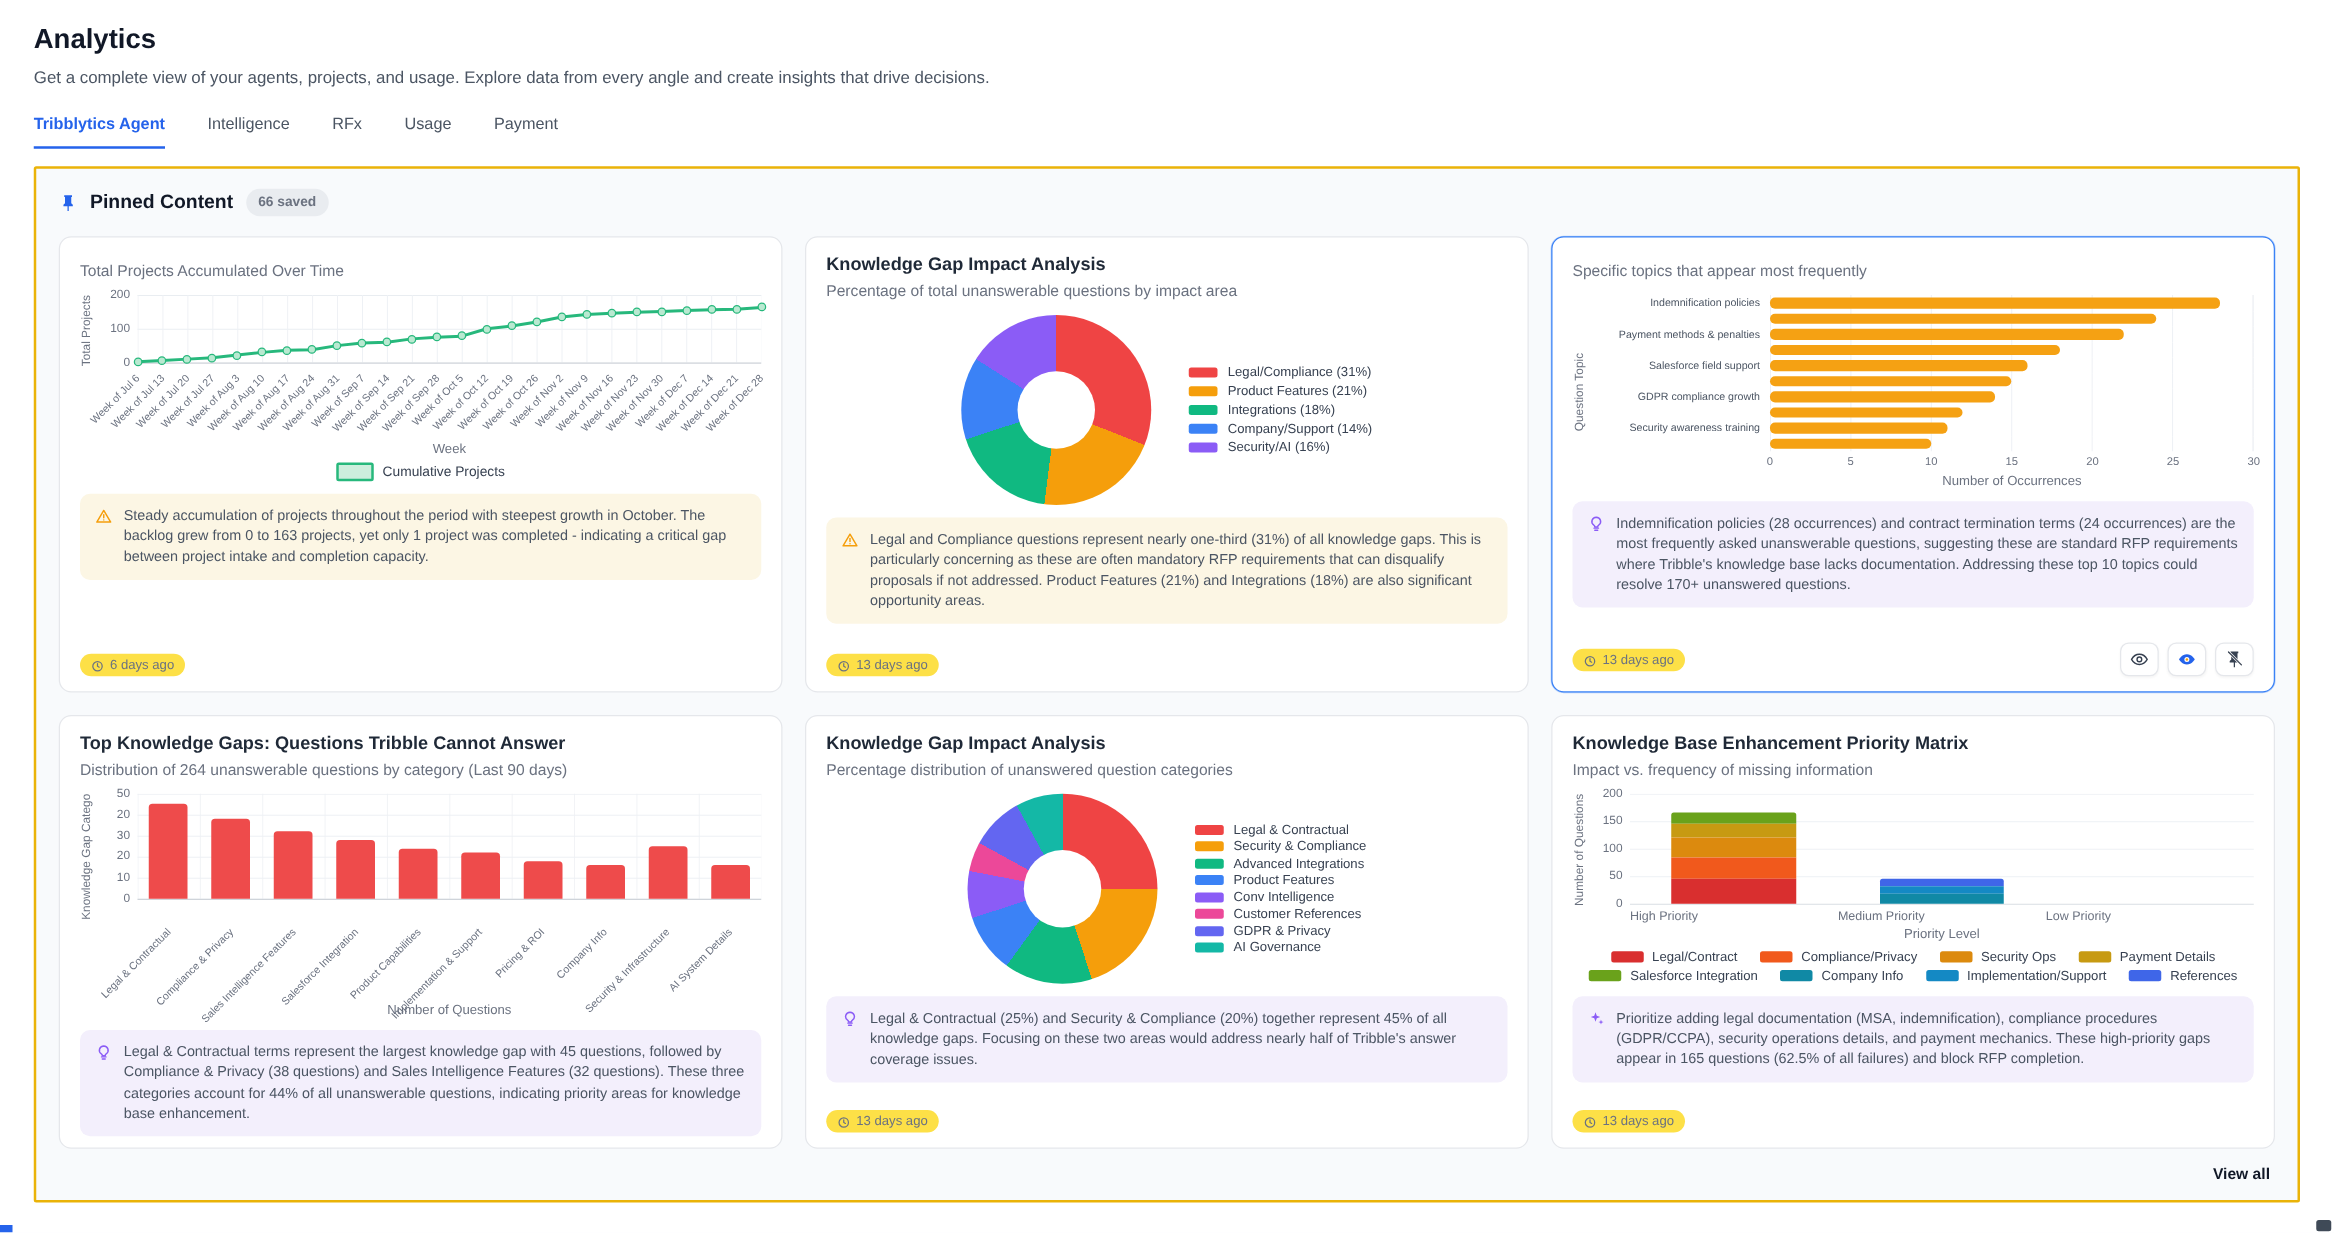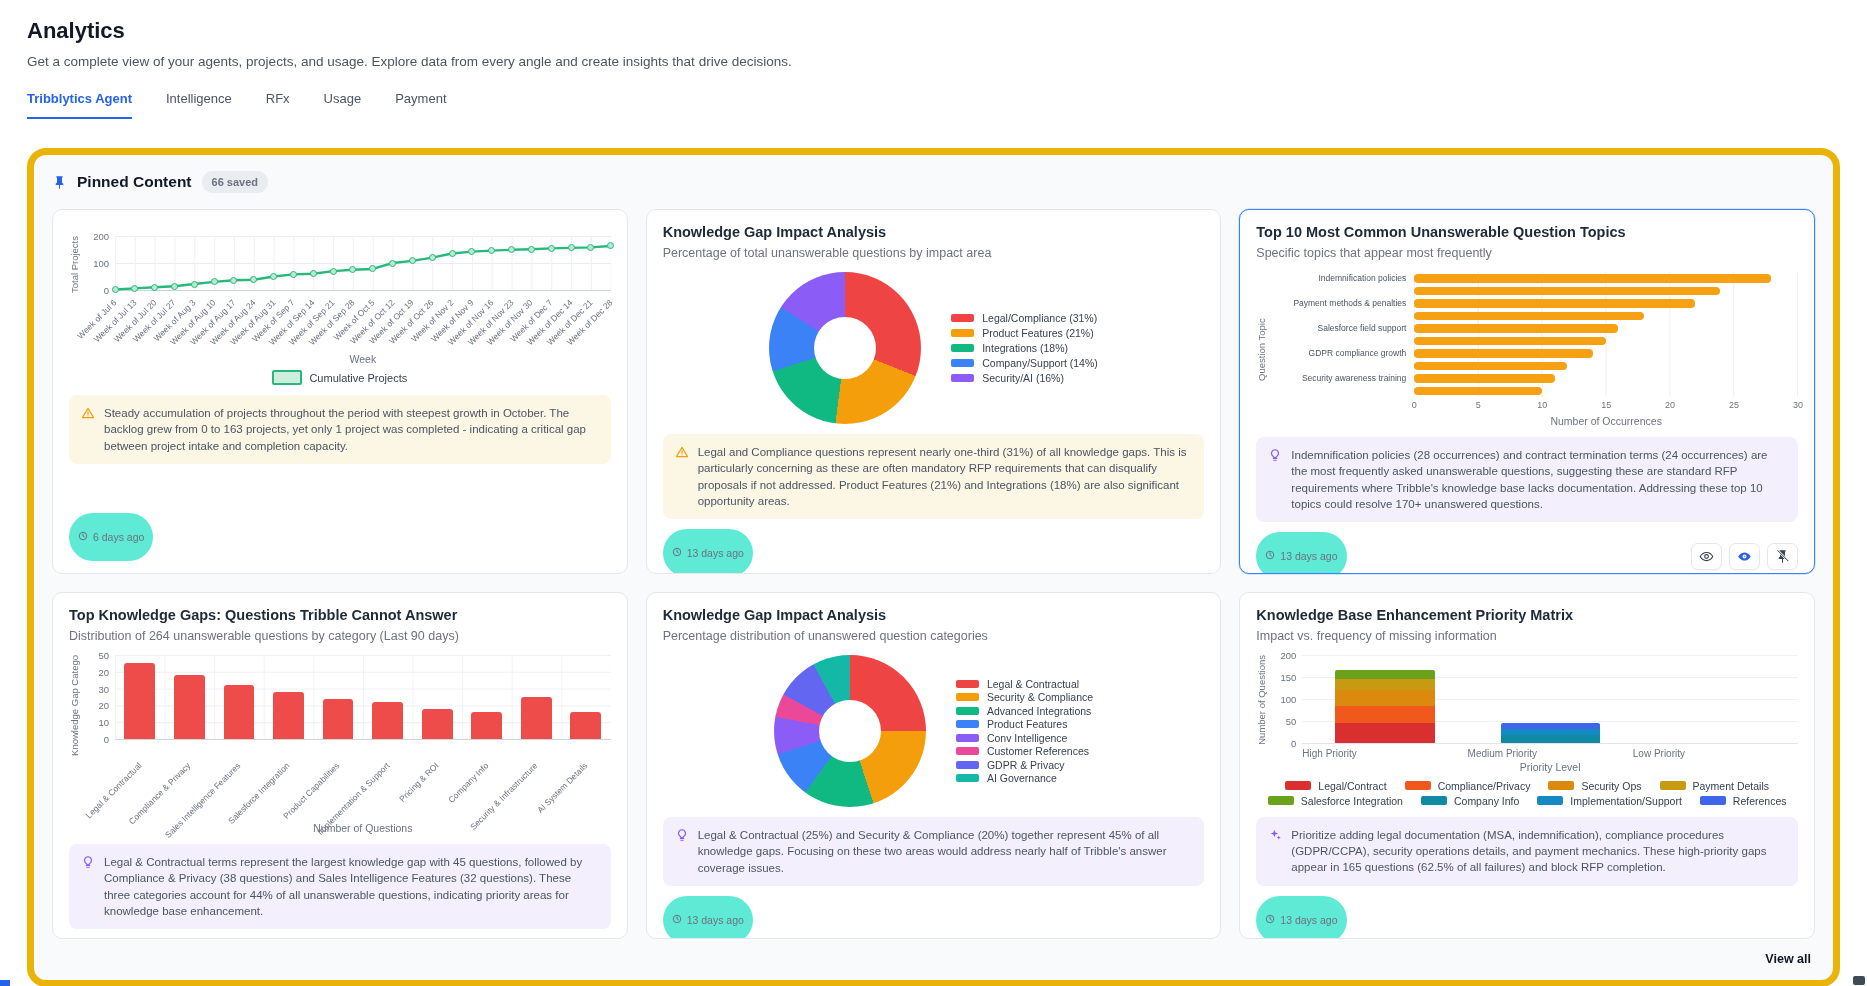--- a/index.html
+++ b/index.html
@@ -3,36 +3,36 @@
 <meta charset="utf-8">
 <style>
   html,body{margin:0;padding:0;background:#fff;overflow:hidden}
   body{width:1867px;height:986px;font-family:"Liberation Sans",sans-serif;color:#1f2937;position:relative}
   .page{padding:10px 27px 0}
   h1{font-size:22px;font-weight:700;color:#111827;margin:8px 0 0}
   .subtitle{font-size:13.5px;color:#4b5563;margin-top:10px}
   .tabs{display:flex;gap:34px;margin-top:22px}
   .tab{font-size:13px;color:#4b5563;padding-bottom:11px;cursor:pointer}
   .tab.active{color:#2563eb;font-weight:700;border-bottom:2px solid #2563eb}
-  .panel{margin-top:29px;background:#f8fafc;border:7px solid #eab308;border-radius:19px;padding:16px 18px 10px}
+  .panel{margin-top:14px;background:#f8fafc;border:2px solid #eab308;border-radius:2px;padding:16px 18px 10px}
   .panel-header{display:flex;align-items:center;gap:10px}
   .pin{display:inline-flex}
   .panel-title{font-size:15.5px;font-weight:700;color:#111827}
   .badge{background:#e9ecf0;border-radius:999px;padding:5px 10px;font-size:11px;font-weight:600;color:#6b7280}
   .grid{display:grid;grid-template-columns:repeat(3,1fr);grid-template-rows:365px 347px;gap:18px;margin-top:16px}
   .card{background:#fff;border:1px solid #e5e7eb;border-radius:10px;padding:14px 16px 12px;display:flex;flex-direction:column;overflow:hidden}
   .card.selected{border:1.5px solid #3b82f6;box-shadow:0 0 0 .5px rgba(59,130,246,.35)}
   .card-title{font-size:14.5px;font-weight:700;color:#1f2937}
   .card-sub{font-size:12.5px;color:#6b7280;margin-top:6px}
   .insight{display:flex;gap:9px;border-radius:8px;padding:10px 12px;font-size:11.5px;line-height:1.42;color:#4b5563;margin-top:10px}
   .insight.warning{background:#fcf6e4}
   .insight.purple{background:#f3effc}
   .insight-icon{flex:none;margin-top:1px}
   .card-footer{display:flex;align-items:center;justify-content:space-between;margin-top:auto;padding-top:10px}
-  .timestamp{display:inline-flex;align-items:flex-start;gap:5px;background:#5eead4;border-radius:999px;padding:18px 9px;font-size:10.5px;color:#6b7280}
+  .timestamp{display:inline-flex;align-items:flex-end;gap:5px;background:#fde047;border-radius:999px;padding:3px 9px;font-size:10.5px;color:#6b7280}
   .actions{display:flex;gap:7px}
   .action-btn{width:31px;height:27px;background:#fff;border:1px solid #e5e7eb;border-radius:7px;display:flex;align-items:center;justify-content:center;cursor:pointer;box-shadow:0 1px 2px rgba(0,0,0,.04);padding:0}
   .view-all{text-align:right;margin-top:13px;margin-bottom:4px;padding-right:4px;font-size:12.5px;font-weight:600;color:#111827;cursor:pointer}
   
   .axis-ylabel{width:14px;writing-mode:vertical-rl;transform:rotate(180deg);font-size:9.5px;color:#6b7280;text-align:center;flex:none}
   .yticks{width:32px;padding-right:6px;box-sizing:border-box;position:relative;flex:none;font-size:9.5px;color:#6b7280}
   .yticks span{position:absolute;right:6px;transform:translateY(-50%)}
   .rot-label{position:absolute;top:3px;width:110px;text-align:right;transform-origin:100% 50%;transform:rotate(-45deg);font-size:8.5px;color:#6b7280;white-space:nowrap}
   .x-label{text-align:center;font-size:10.5px;color:#6b7280;margin-top:2px}
   
@@ -108,20 +108,21 @@
       <span class="pin">
           <svg viewBox="0 0 24 24" width="15" height="15" fill="#2563eb">
             <path d="M16 12V4h1V2H7v2h1v8l-2 2v2h5.2v6h1.6v-6H18v-2l-2-2z"></path>
           </svg>
         </span>
       <span class="panel-title">Pinned Content</span>
       <span class="badge">66 saved</span>
     </div>
     <div class="grid">
         <div class="card">
+          <div class="card-sub">Total Projects Accumulated Over Time</div>
           <div class="chart lc">
             <div class="lc-main">
               <div class="axis-ylabel">Total Projects</div>
               <div class="yticks" style="height: 54px;">
                 <span style="top: 100%;">0</span>
                 <span style="top: 50%;">100</span>
                 <span style="top: 0%;">200</span>
               </div>
               <div class="lc-plot" style="background-size: 4% 100%, 100% 50%;">
                 <svg preserveAspectRatio="none" viewBox="0 0 1000 100" style="position:absolute;inset:0;width:100%;height:100%;overflow:visible">
@@ -253,21 +254,20 @@
                 <svg viewBox="0 0 24 24" width="10" height="10" fill="none" stroke="#6b7280" stroke-width="2.4">
                   <circle cx="12" cy="12" r="9"></circle>
                   <path d="M12 7v5l3.2 1.8" stroke-linecap="round"></path>
                 </svg>
               </span>
               <span>13 days ago</span>
             </span>
           </div>
         </div>
         <div class="card selected">
-          <div class="card-title">Top 10 Most Common Unanswerable Question Topics</div>
           <div class="card-sub">Specific topics that appear most frequently</div>
           <div class="chart hb">
             <div class="axis-ylabel">Question Topic</div>
             <div class="hb-body">
               <div class="hb-row">
                 <div class="hb-rowlabel">Indemnification policies</div>
                 <div class="hb-rowbar">
                   <div class="hb-bar" style="width: 93.3333%; background: rgb(245, 161, 19);"></div>
                 </div>
               </div>

